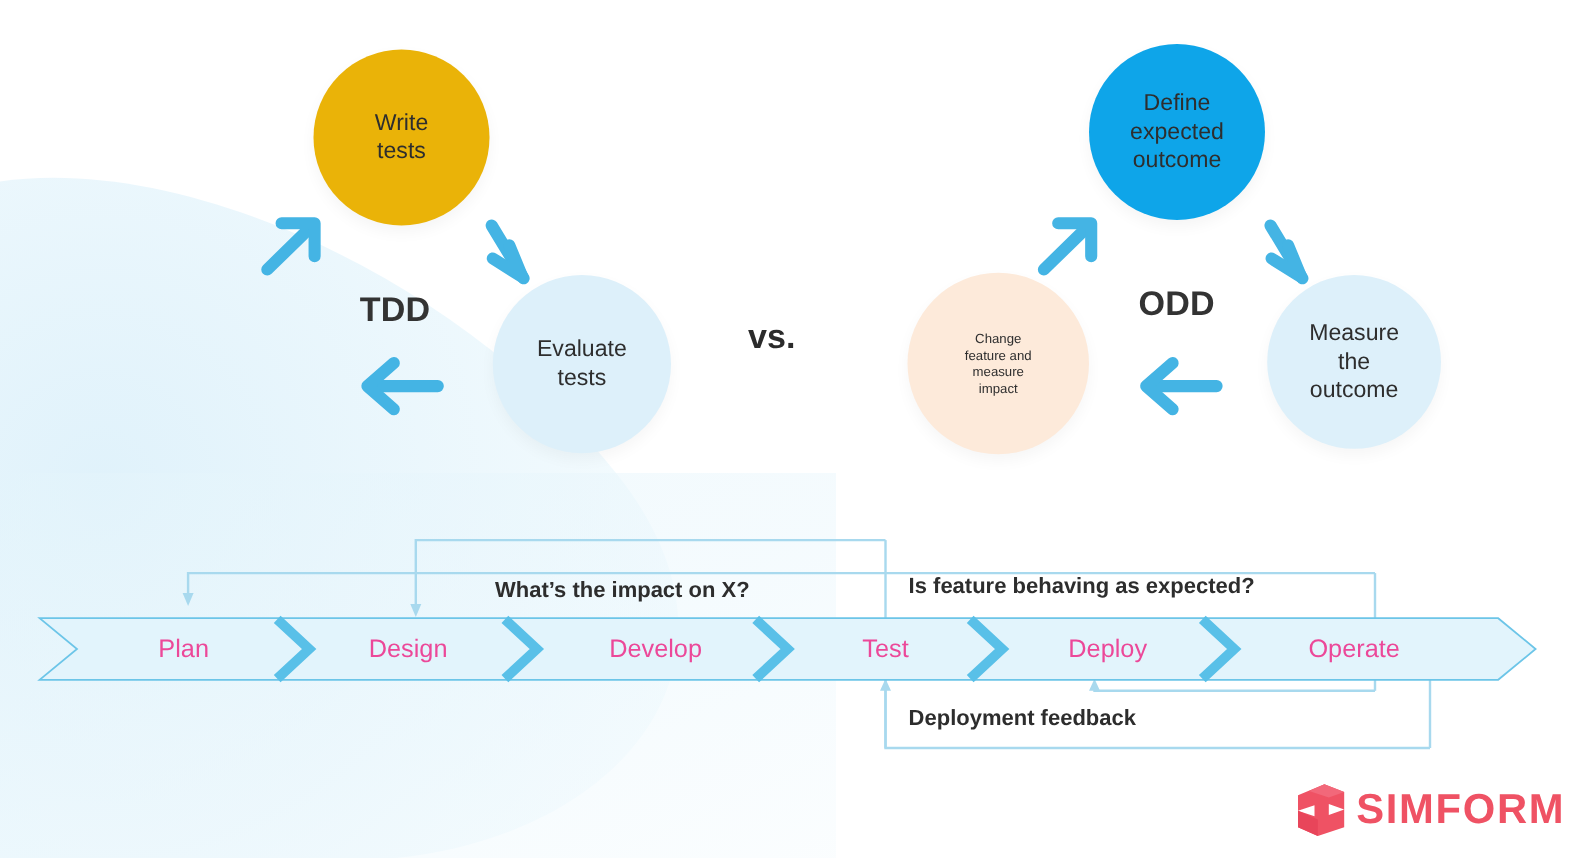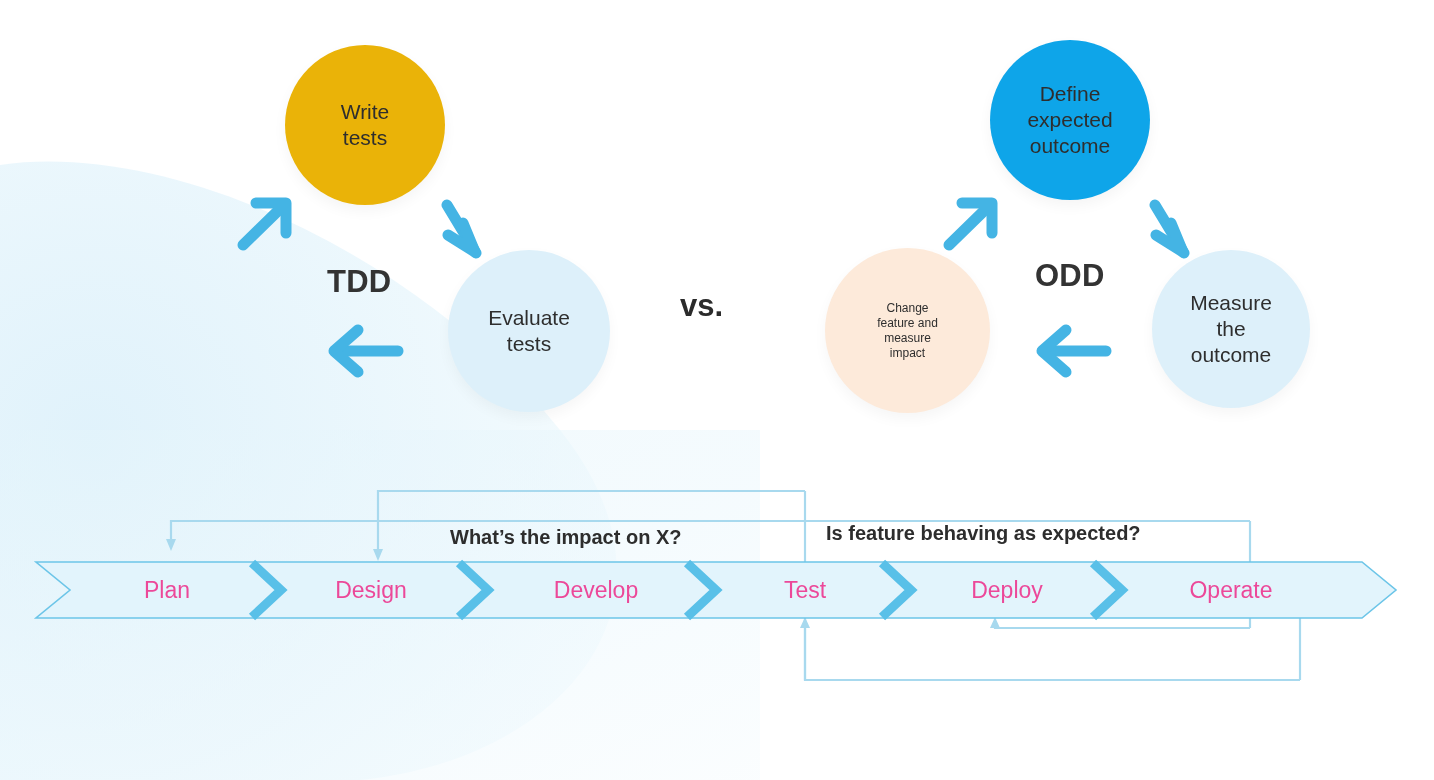--- a/index.html
+++ b/index.html
@@ -226,15 +226,24 @@
 
   <div class="stage-label" style="left:167px; top:590px;">Plan</div>
   <div class="stage-label" style="left:371px; top:590px;">Design</div>
   <div class="stage-label" style="left:596px; top:590px;">Develop</div>
   <div class="stage-label" style="left:805px; top:590px;">Test</div>
   <div class="stage-label" style="left:1007px; top:590px;">Deploy</div>
   <div class="stage-label" style="left:1231px; top:590px;">Operate</div>
 
   <div class="loop-label" style="left:450px; top:526px;">What’s the impact on X?</div>
   <div class="loop-label" style="left:826px; top:522px;">Is feature behaving as expected?</div>
-
+  <div class="loop-label" style="left:826px; top:642px;">Deployment feedback</div>
+
+  <div class="logo" style="left:1178px; top:711px;">
+    <svg width="46" height="50" viewBox="0 0 46 50">
+      <path d="M2,12 L26,2 L44,9 L44,25 L30,20 L30,30 L44,25 L44,41 L20,49 L2,41 L2,26 L17,31 L17,21 L2,26 Z" fill="#ef5264"></path>
+      <path d="M26,2 L44,9 L30,14 L12,8 Z" fill="#f2687a"></path>
+      <path d="M2,41 L20,49 L20,34 L2,26 Z" fill="#e8455a"></path>
+    </svg>
+    <span class="logo-text">SIMFORM</span>
+  </div>
 
 </div>
 
 </body></html>

